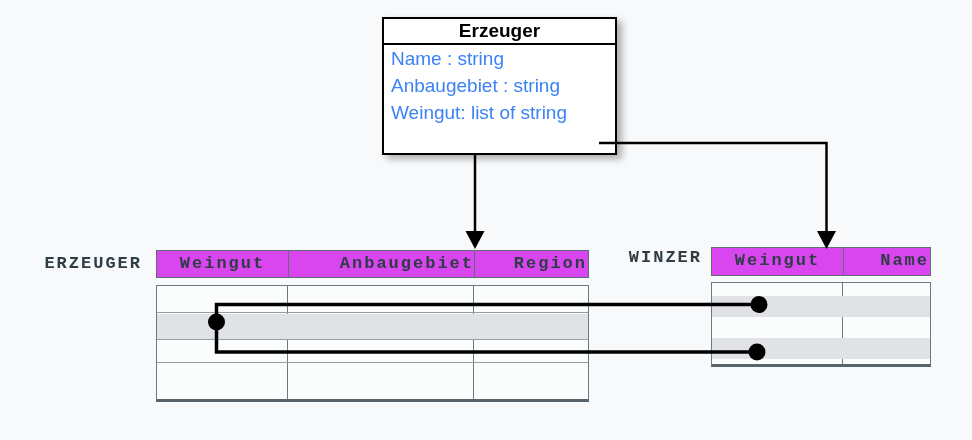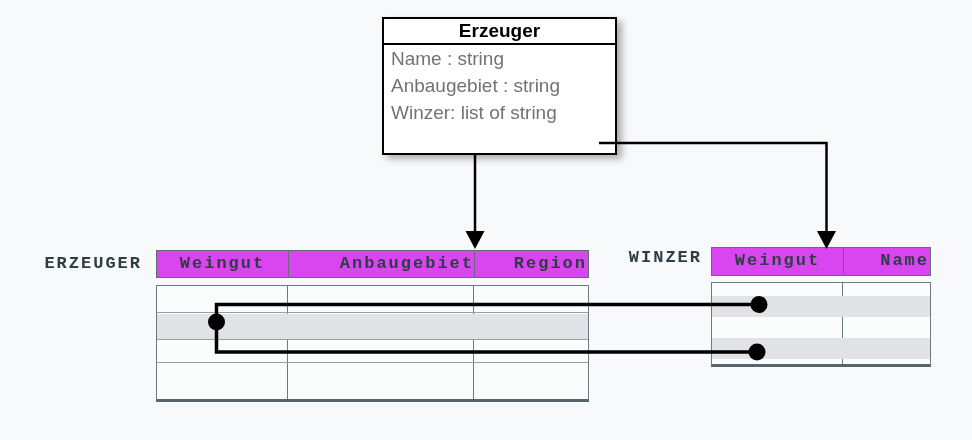--- a/index.html
+++ b/index.html
@@ -13,21 +13,21 @@
     position:absolute;left:382px;top:17px;width:235px;height:138px;
     box-sizing:border-box;border:2px solid #000;background:#fff;
     box-shadow:5px 4px 7px rgba(0,0,0,0.30);
   }
   .class-box .title{
     height:24px;line-height:24px;border-bottom:2px solid #000;
     text-align:center;font-weight:bold;font-size:19px;color:#000;
   }
   .class-box .attr{
     height:27px;line-height:27px;padding-left:7px;
-    font-size:19px;color:#737373;white-space:nowrap;
+    font-size:19px;color:#3b82f6;white-space:nowrap;
   }
   
   .tbl-label{
     position:absolute;font-family:"Liberation Mono",monospace;font-weight:bold;
     font-size:17px;letter-spacing:2px;color:#2e3d45;text-align:right;
     height:24px;line-height:24px;white-space:nowrap;
   }
   #label-erzeuger{left:30px;top:252px;width:112px;}
   #label-winzer{left:600px;top:246px;width:102px;}
   
@@ -60,21 +60,21 @@
   
   #overlay{position:absolute;left:0;top:0;z-index:10;pointer-events:none;}
 </style>
 </head>
 <body>
 
 <div class="class-box">
   <div class="title">Erzeuger</div>
   <div class="attr">Name : string</div>
   <div class="attr">Anbaugebiet : string</div>
-  <div class="attr">Winzer: list of string</div>
+  <div class="attr">Weingut: list of string</div>
 </div>
 
 <div class="tbl-label" id="label-erzeuger">ERZEUGER</div>
 <div class="tbl-header" id="erzeuger-header">
   <div class="cell c0">Weingut</div>
   <div class="cell c1">Anbaugebiet</div>
   <div class="cell c2">Region</div>
 </div>
 <div class="tbl-body" id="erzeuger-body">
   <div class="vline" style="left:129.5px"></div>

